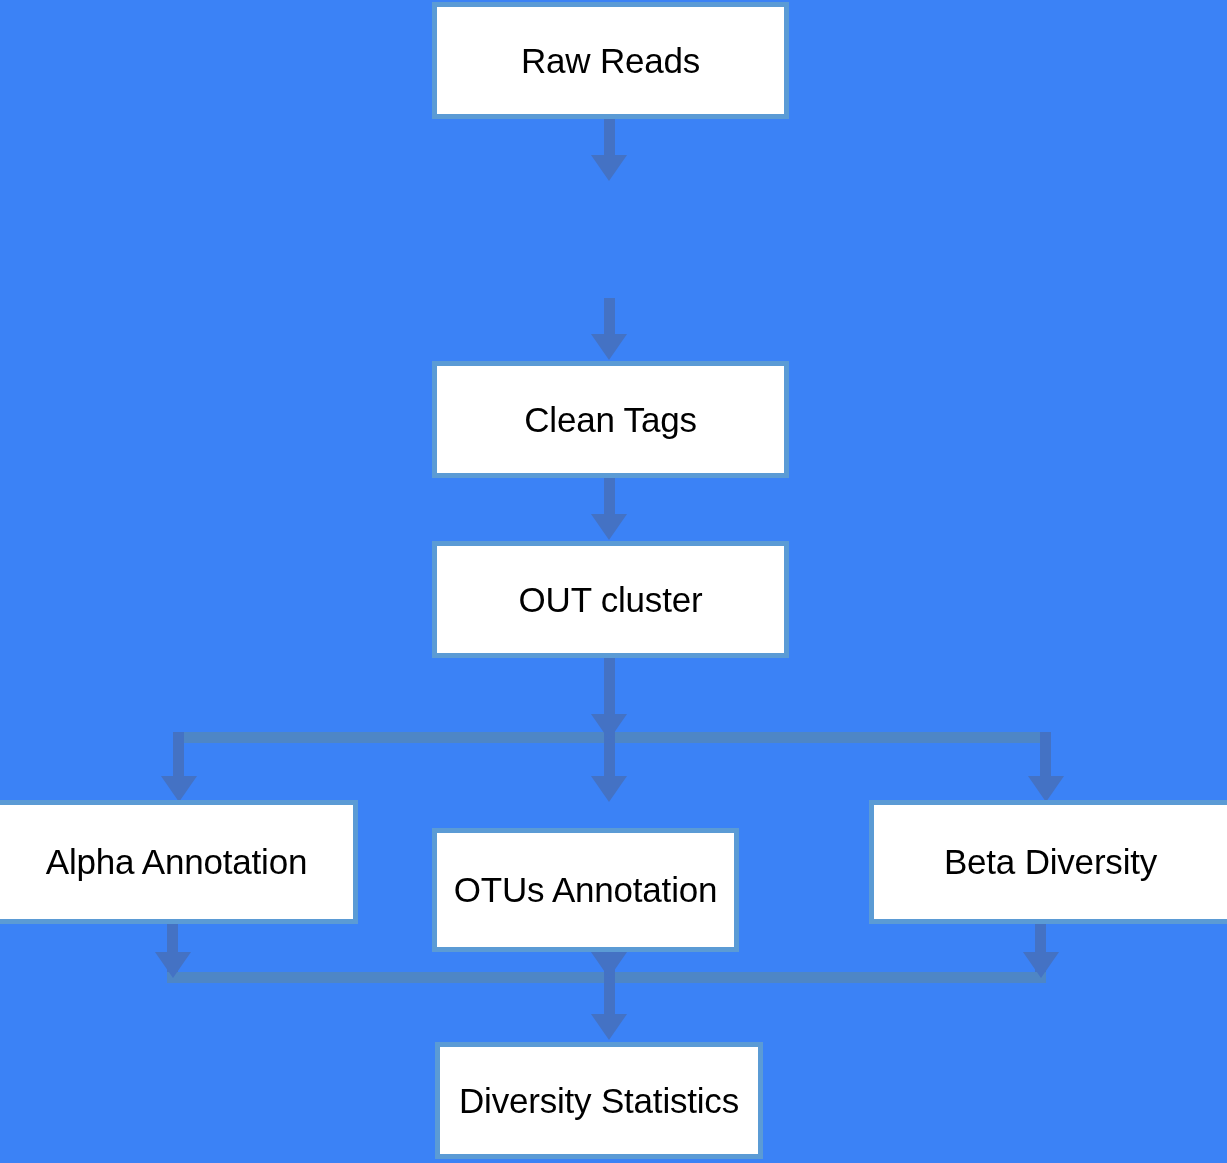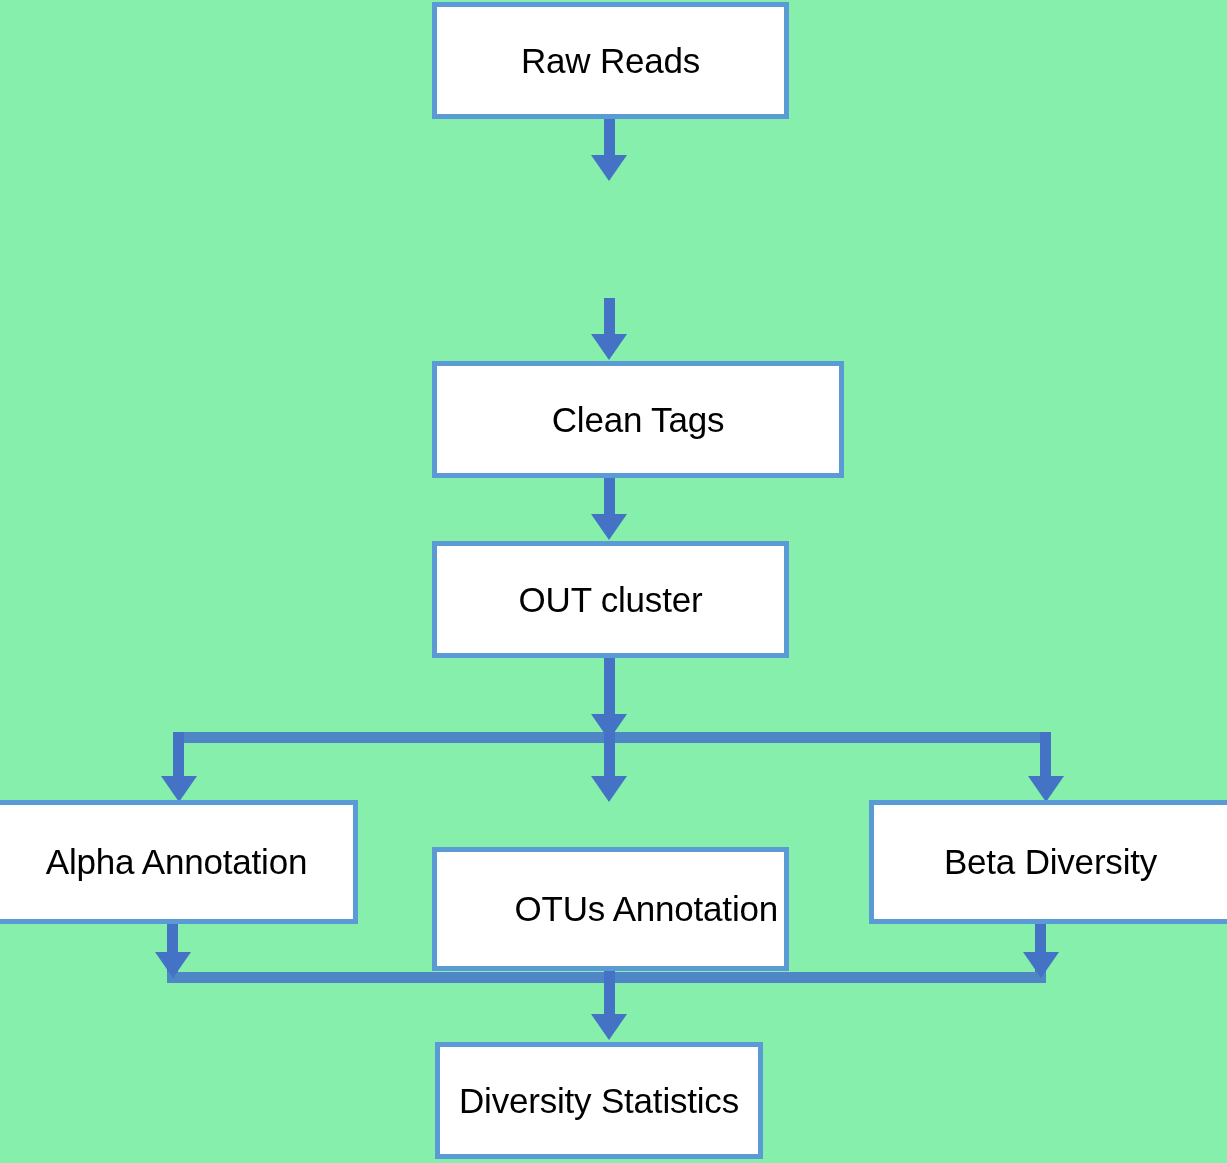--- a/index.html
+++ b/index.html
@@ -7,21 +7,21 @@
     padding: 0;
     background: #ffffff;
   }
   body {
     font-family: "Liberation Sans", sans-serif;
   }
   #canvas {
     position: relative;
     width: 1227px;
     height: 1163px;
-    background: #86efac;
+    background: #3b82f6;
     overflow: hidden;
   }
   .node {
     position: absolute;
     box-sizing: border-box;
     background: #ffffff;
     border: 5px solid #5B9BD5;
     display: flex;
     align-items: center;
     justify-content: center;
@@ -68,21 +68,21 @@
     <span class="label">Raw Reads</span>
   </div>
 
   <div class="conn v" style="left:604px; top:119px; height:44px;"></div>
   <div class="arrowhead" style="left:591px; top:155px;"></div>
 
 
   <div class="conn v" style="left:604px; top:298px; height:44px;"></div>
   <div class="arrowhead" style="left:591px; top:334px;"></div>
 
-  <div class="node" style="left:432px; top:361px; width:412px; height:117px;">
+  <div class="node" style="left:432px; top:361px; width:357px; height:117px;">
     <span class="label">Clean Tags</span>
   </div>
 
   <div class="conn v" style="left:604px; top:478px; height:44px;"></div>
   <div class="arrowhead" style="left:591px; top:514px;"></div>
 
   <div class="node" style="left:432px; top:541px; width:357px; height:117px;">
     <span class="label">OUT cluster</span>
   </div>
 
@@ -97,21 +97,21 @@
   <div class="conn v" style="left:604px; top:732px; height:56px;"></div>
   <div class="arrowhead" style="left:591px; top:776px;"></div>
 
   <div class="conn v" style="left:1040px; top:732px; height:56px;"></div>
   <div class="arrowhead" style="left:1028px; top:776px;"></div>
 
   <div class="node" style="left:-5px; top:800px; width:363px; height:124px;">
     <span class="label">Alpha Annotation</span>
   </div>
 
-  <div class="node" style="left:432px; top:847px; width:357px; height:124px;justify-content:flex-end;">
+  <div class="node" style="left:432px; top:828px; width:307px; height:124px;">
     <span class="label">OTUs Annotation</span>
   </div>
 
   <div class="node" style="left:869px; top:800px; width:363px; height:124px;">
     <span class="label">Beta Diversity</span>
   </div>
 
   <div class="conn v" style="left:167px; top:924px; height:58px;"></div>
   <div class="arrowhead" style="left:155px; top:952px;"></div>
 

